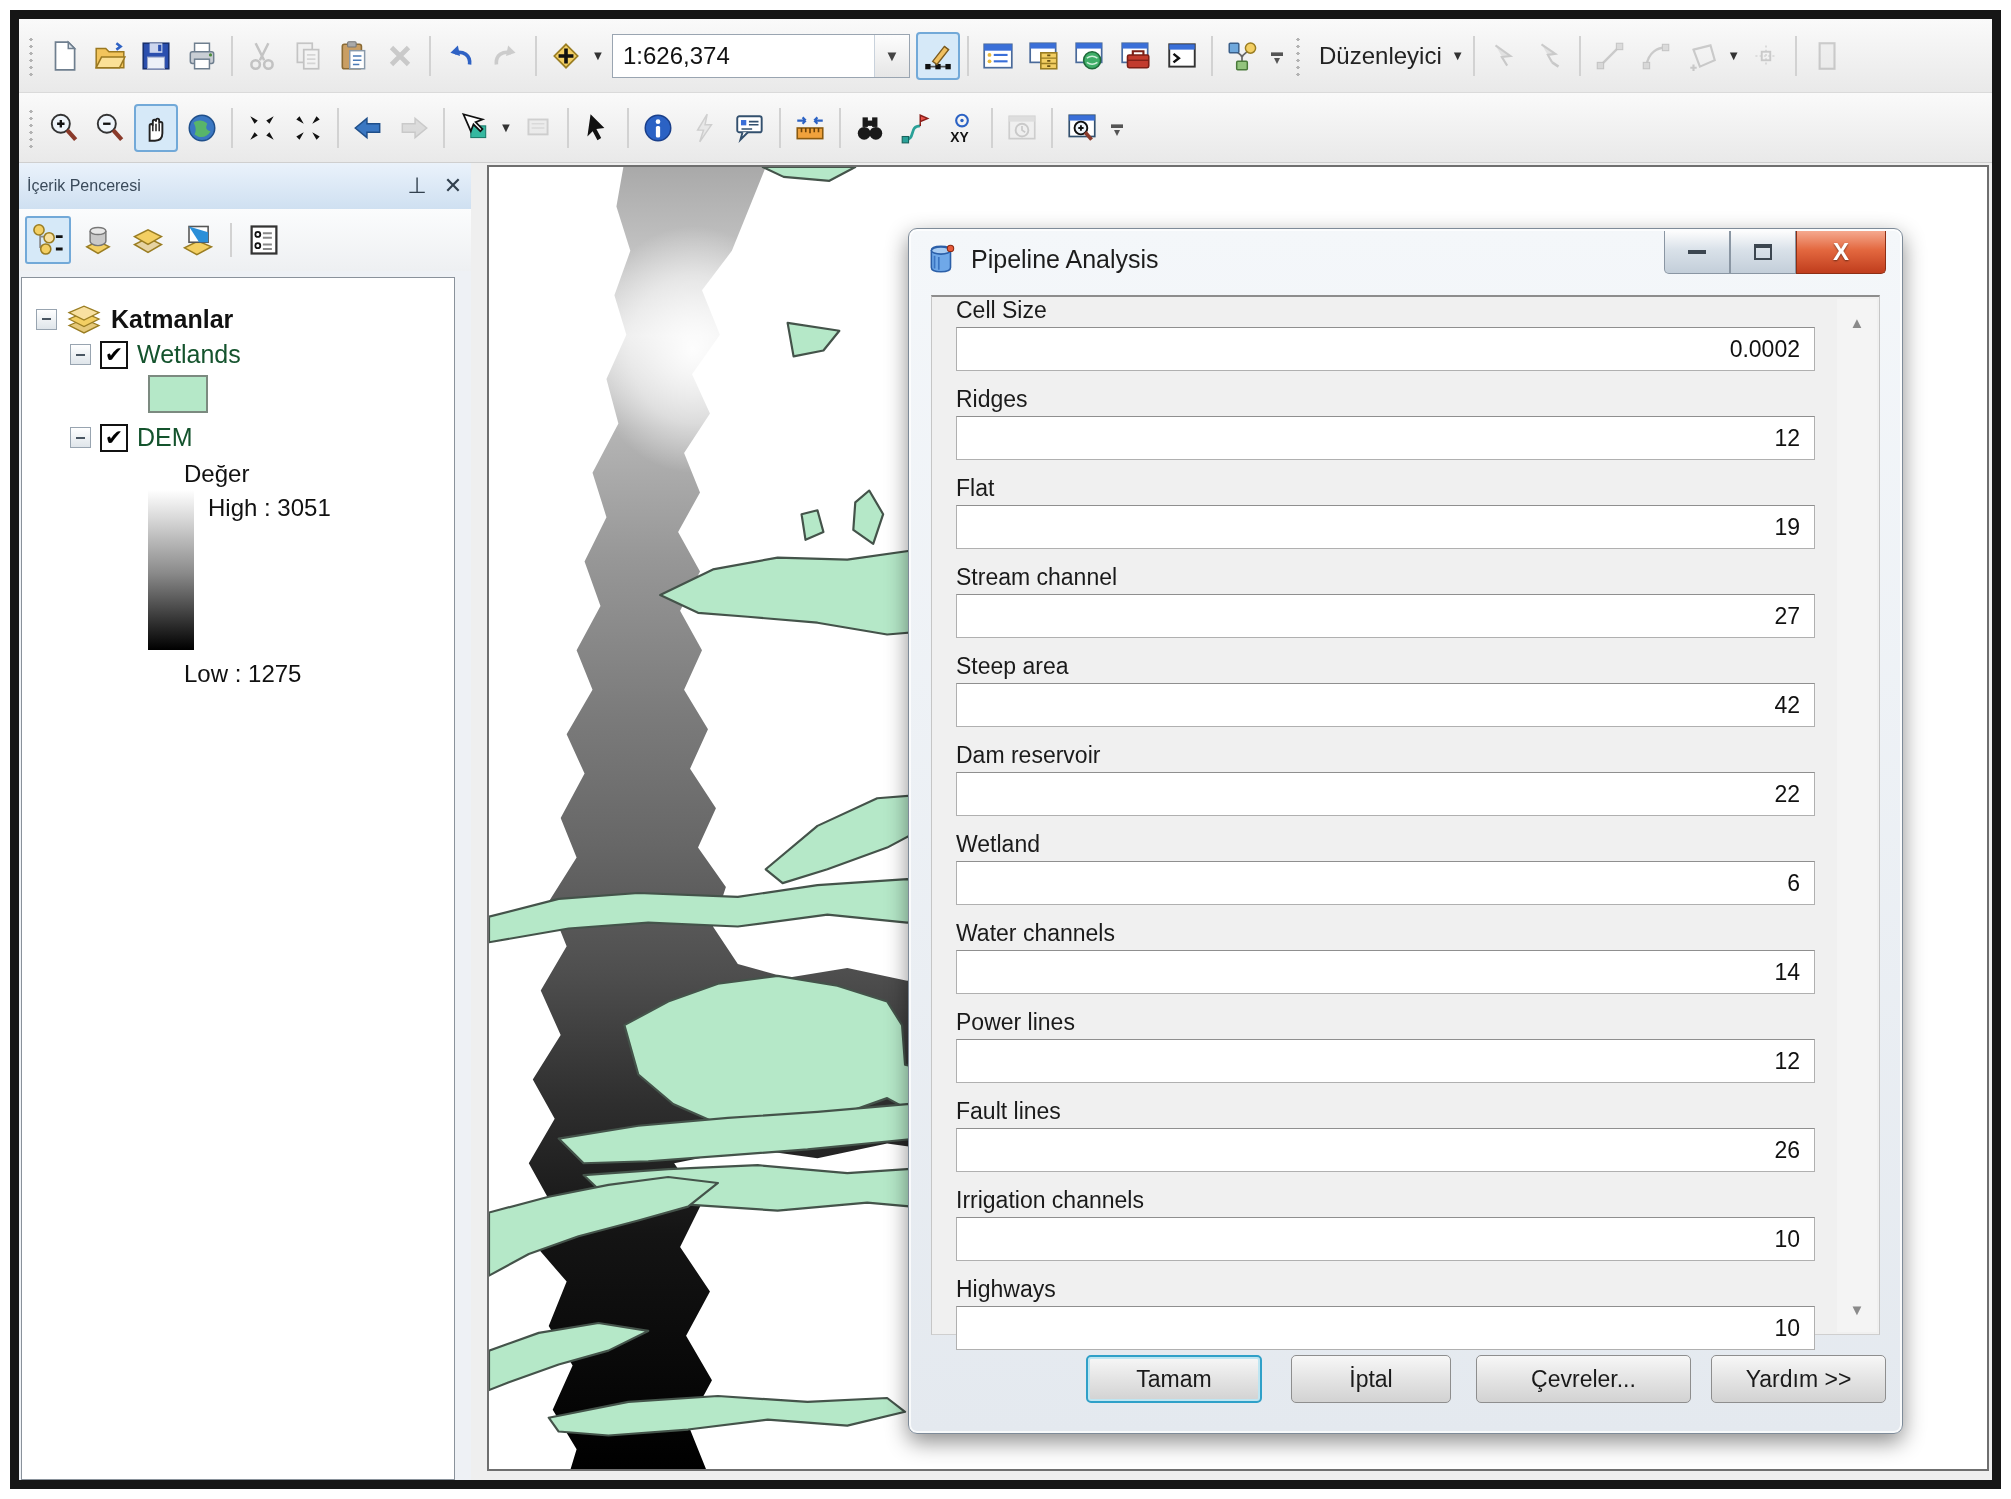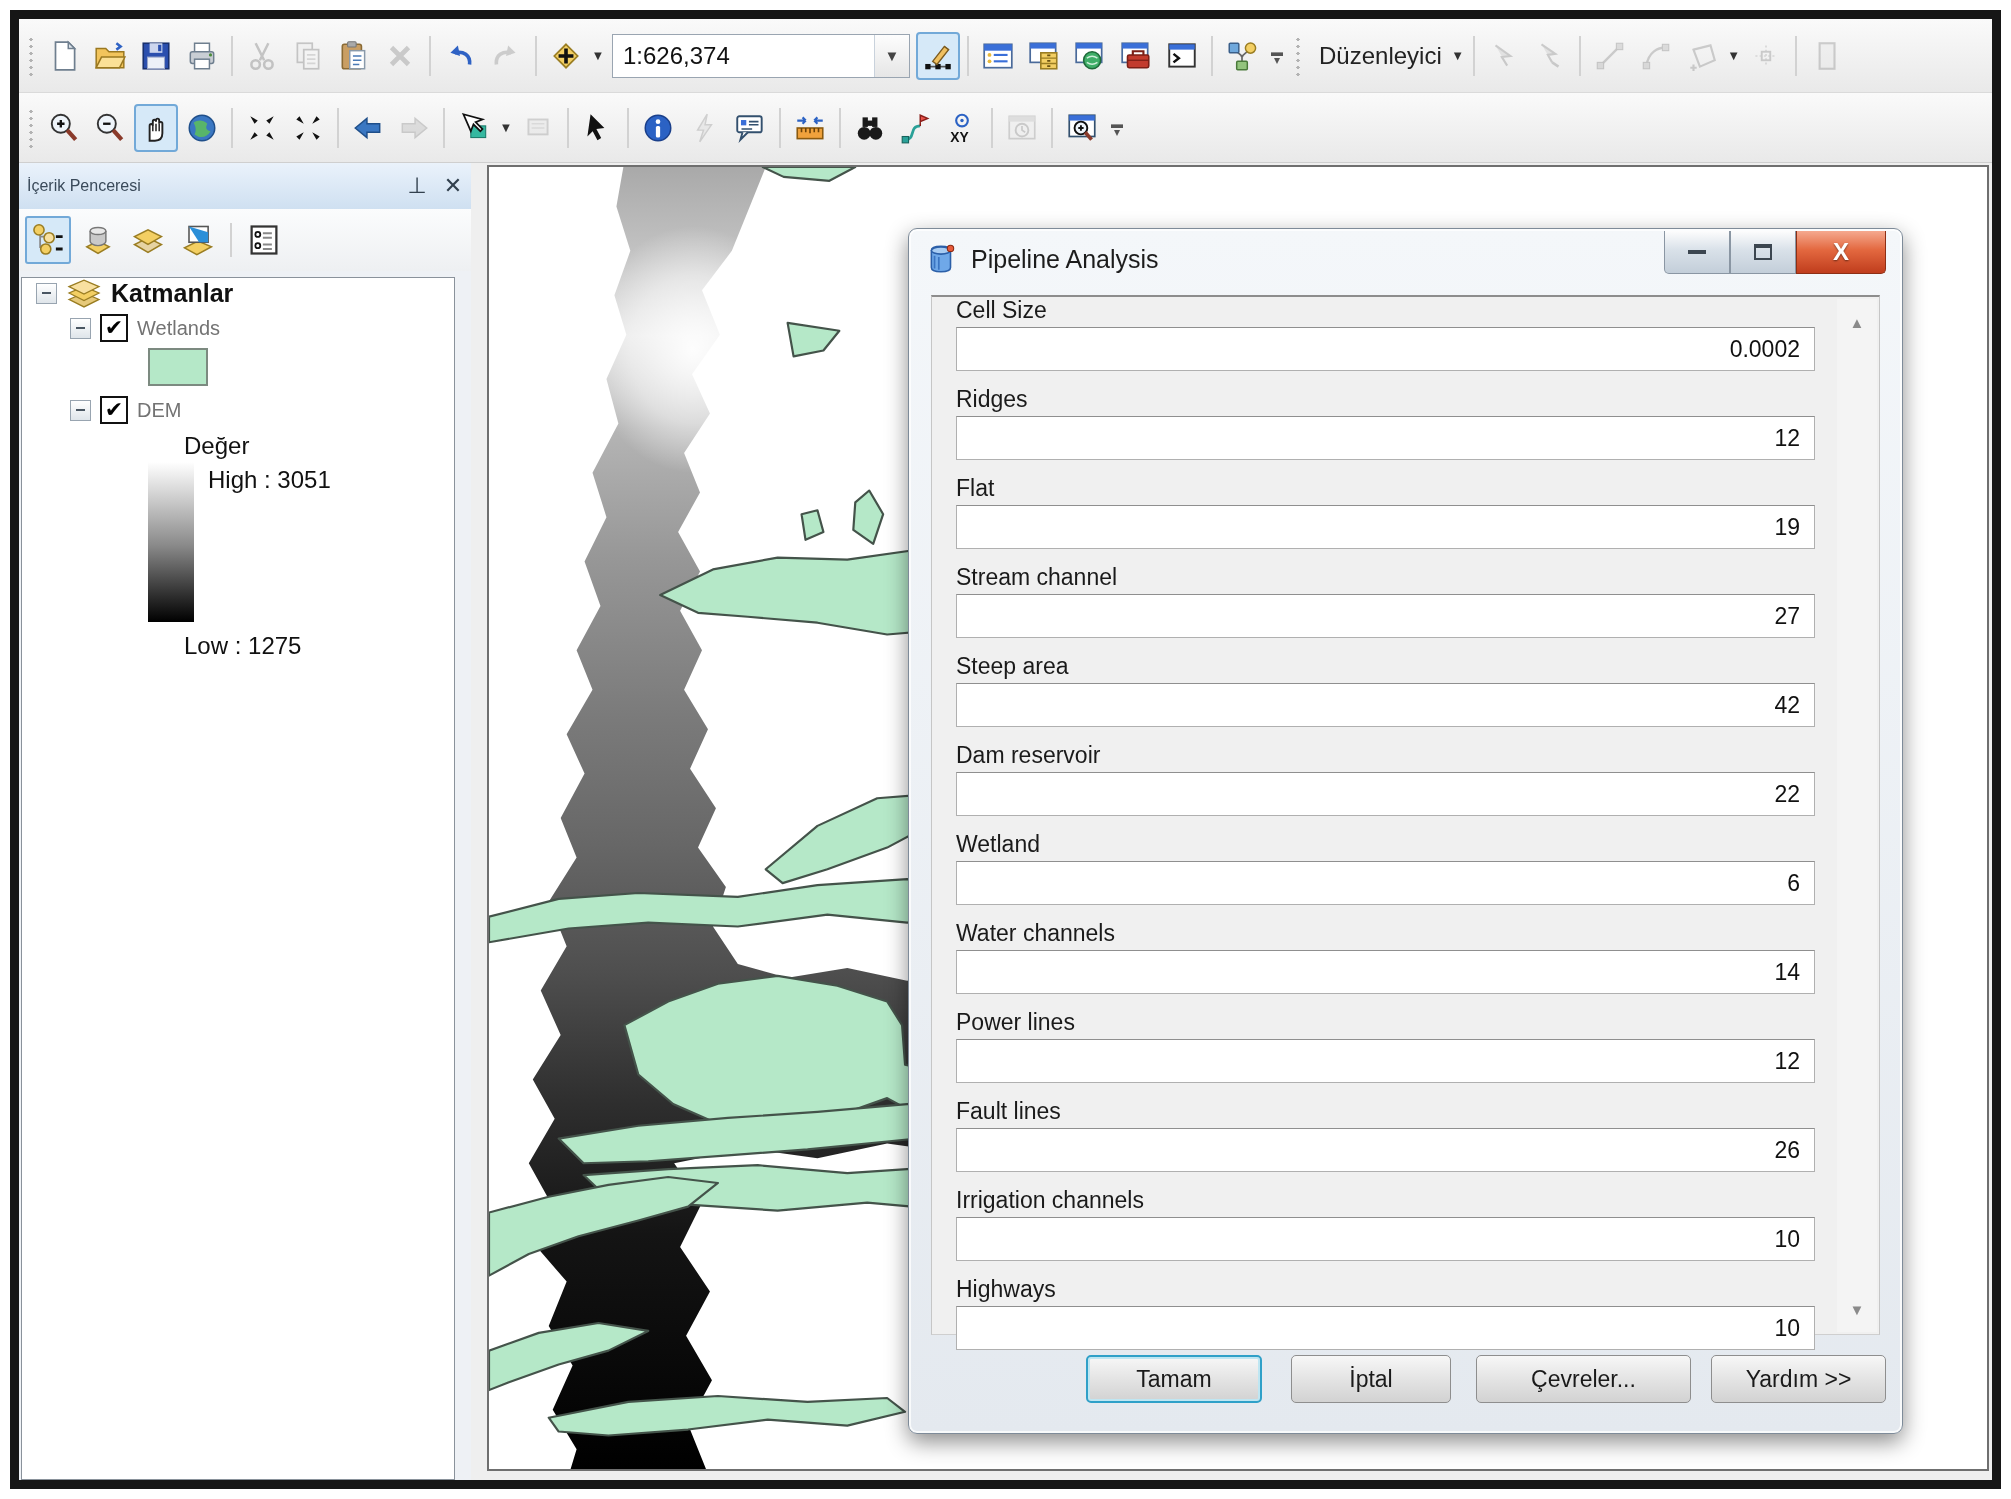--- a/index.html
+++ b/index.html
@@ -41,28 +41,28 @@
             display:flex;align-items:center;}
   .toc-title{font-size:16px;color:#3a4a5a;padding-left:8px;flex:1;}
   .toc-headbtn{width:36px;height:36px;display:flex;align-items:center;justify-content:center;
                font-size:22px;color:#32404e;}
   .toc-tools{position:absolute;left:0;top:46px;right:0;height:62px;display:flex;align-items:center;
              gap:4px;padding-left:6px;background:linear-gradient(#fbfcfd,#eef0f2);}
   .toc-tbtn{width:46px;height:48px;display:flex;align-items:center;justify-content:center;border-radius:3px;}
   .toc-tbtn svg{width:36px;height:36px;}
   .toc-tbtn.sel{border:2px solid #72a9d8;background:#d6e9f8;width:42px;height:44px;}
   .toc-tree{position:absolute;left:2px;top:114px;right:16px;bottom:0;background:#fff;
-            border:1px solid #8a929b;padding:0 0 0 14px;box-sizing:border-box;}
+            border:1px solid #8a929b;padding:26px 0 0 14px;box-sizing:border-box;}
   .tree-row{display:flex;align-items:center;gap:9px;margin-bottom:6px;}
   .expander{width:19px;height:19px;border:1px solid #98a4b0;background:linear-gradient(#fff,#dfe5ea);
             display:flex;align-items:center;justify-content:center;flex:none;}
   .expander::before{content:"";width:9px;height:2px;background:#4a5662;}
   .chk{width:24px;height:24px;border:2px solid #111;background:#fff;display:flex;align-items:center;
        justify-content:center;flex:none;font-size:22px;font-weight:bold;color:#000;line-height:1;}
-  .lyr-label{font-size:20px;color:#737373;}
+  .lyr-label{font-size:25px;color:#14532d;}
   .root-label{font-size:25px;font-weight:bold;color:#111;}
   .indent1{margin-left:34px;}
   .indent2{margin-left:112px;}
   .swatch{width:56px;height:34px;background:#b5e8c8;border:2px solid #7c8a80;}
   .legend-title{font-size:24px;color:#111;margin:8px 0 2px 148px;}
   .legend-wrap{display:flex;gap:14px;margin-left:112px;align-items:flex-start;}
   .grad{width:46px;height:160px;background:linear-gradient(#ffffff,#d8d8d8 18%,#8a8a8a 52%,#2a2a2a 85%,#000);}
   .legend-high{font-size:24px;color:#111;margin-top:28px;}
   .legend-low{font-size:24px;color:#111;margin-left:148px;margin-top:10px;}
 

